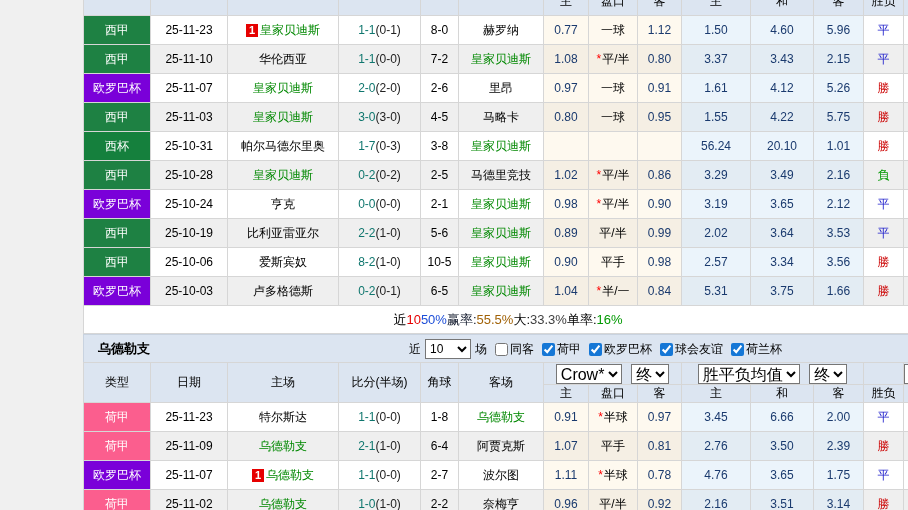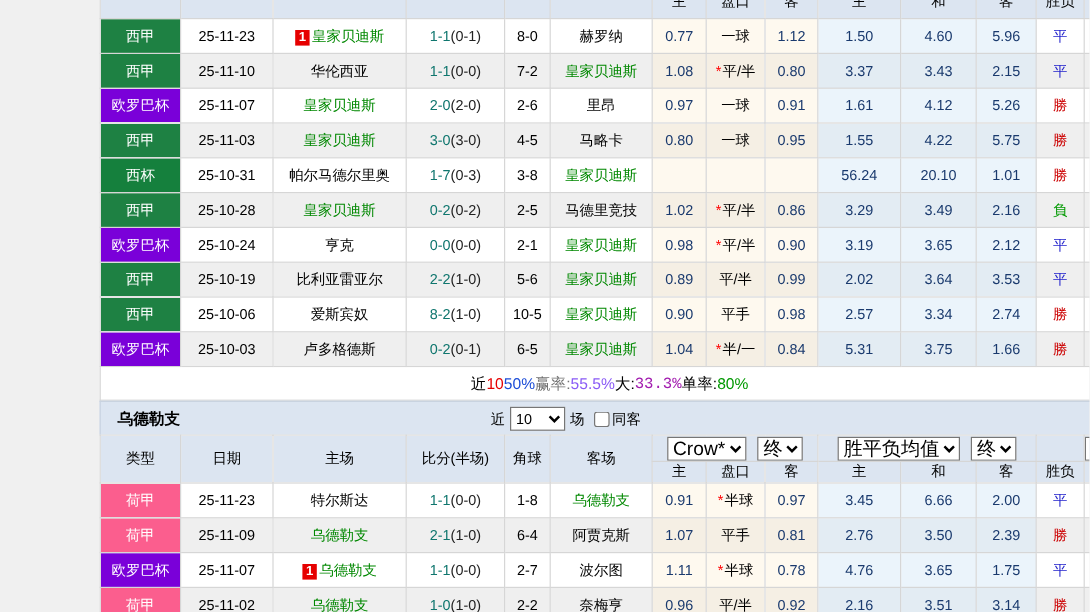--- a/index.html
+++ b/index.html
@@ -218,21 +218,21 @@
             <td>25-10-06</td>
             <td><span>爱斯宾奴</span></td>
             <td><span class="ft">8-2</span><span class="ht">(1-0)</span></td>
             <td>10-5</td>
             <td><span class="grn">皇家贝迪斯</span></td>
             <td class="ca odds">0.90</td>
             <td class="ca">平手</td>
             <td class="ca odds">0.98</td>
             <td class="ce odds">2.57</td>
             <td class="ce odds">3.34</td>
-            <td class="ce odds">2.74</td>
+            <td class="ce odds">3.56</td>
             <td><span style="color: rgb(204, 0, 0);">勝</span></td>
             <td></td>
           </tr>
           <tr class="gray">
             <td class="type" style="background: rgb(122, 0, 217);">欧罗巴杯</td>
             <td>25-10-03</td>
             <td><span>卢多格德斯</span></td>
             <td><span class="ft">0-2</span><span class="ht">(0-1)</span></td>
             <td>6-5</td>
             <td><span class="grn">皇家贝迪斯</span></td>
@@ -245,38 +245,39 @@
             <td><span style="color: rgb(204, 0, 0);">勝</span></td>
             <td></td>
           </tr>
         </tbody>
     </table>
 
     <div class="summary" id="summary">
         <span style="color: rgb(0, 0, 0);">近</span>
         <span style="color: rgb(230, 0, 0);">10</span>
         <span style="color: #1d4ed8;">50%</span>
-        <span style="color: #737373;"> 赢率:</span>
-        <span style="color: #8b5cf6;">55.5%</span>
+        <span style="color: #0f172a;"> 赢率:</span>
+        <span style="color: #a16207;">55.5%</span>
         <span style="color: rgb(0, 0, 0);"> 大:</span>
-        <span style="color: #a21caf; font-family: Liberation Mono, monospace;">33.3%</span>
+        <span style="color: #404040;">33.3%</span>
         <span style="color: rgb(0, 0, 0);"> 单率:</span>
-        <span style="color: rgb(0, 153, 0);">80%</span>
+        <span style="color: rgb(0, 153, 0);">16%</span>
       </div>
 
     <div class="secbar">
       <span class="sectitle">乌德勒支</span>
       <div class="controls">
         <span>近</span>
         <select class="near-sel">
           <option>10</option>
         </select>
         <span>场</span>
         <input type="checkbox" style="">
         <span>同客</span>
+        <span id="league-filters"><input type="checkbox" checked="" style=""><span>荷甲</span><input type="checkbox" checked="" style=""><span>欧罗巴杯</span><input type="checkbox" checked="" style=""><span>球会友谊</span><input type="checkbox" checked="" style=""><span>荷兰杯</span></span>
       </div>
     </div>
 
     <table class="grid" id="t2">
         <colgroup>
           <col style="width: 67px;">
           <col style="width: 77px;">
           <col style="width: 111px;">
           <col style="width: 82px;">
           <col style="width: 38px;">

